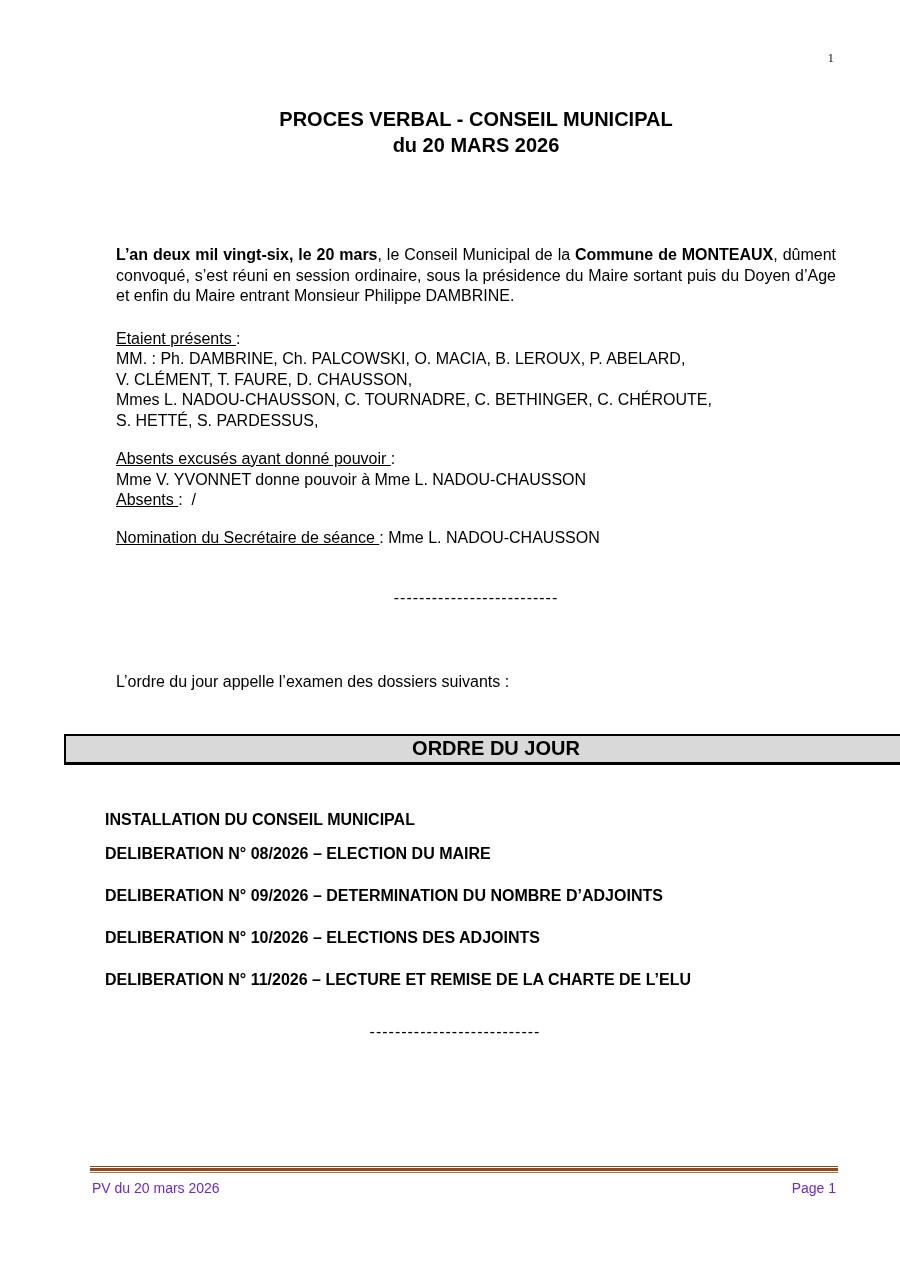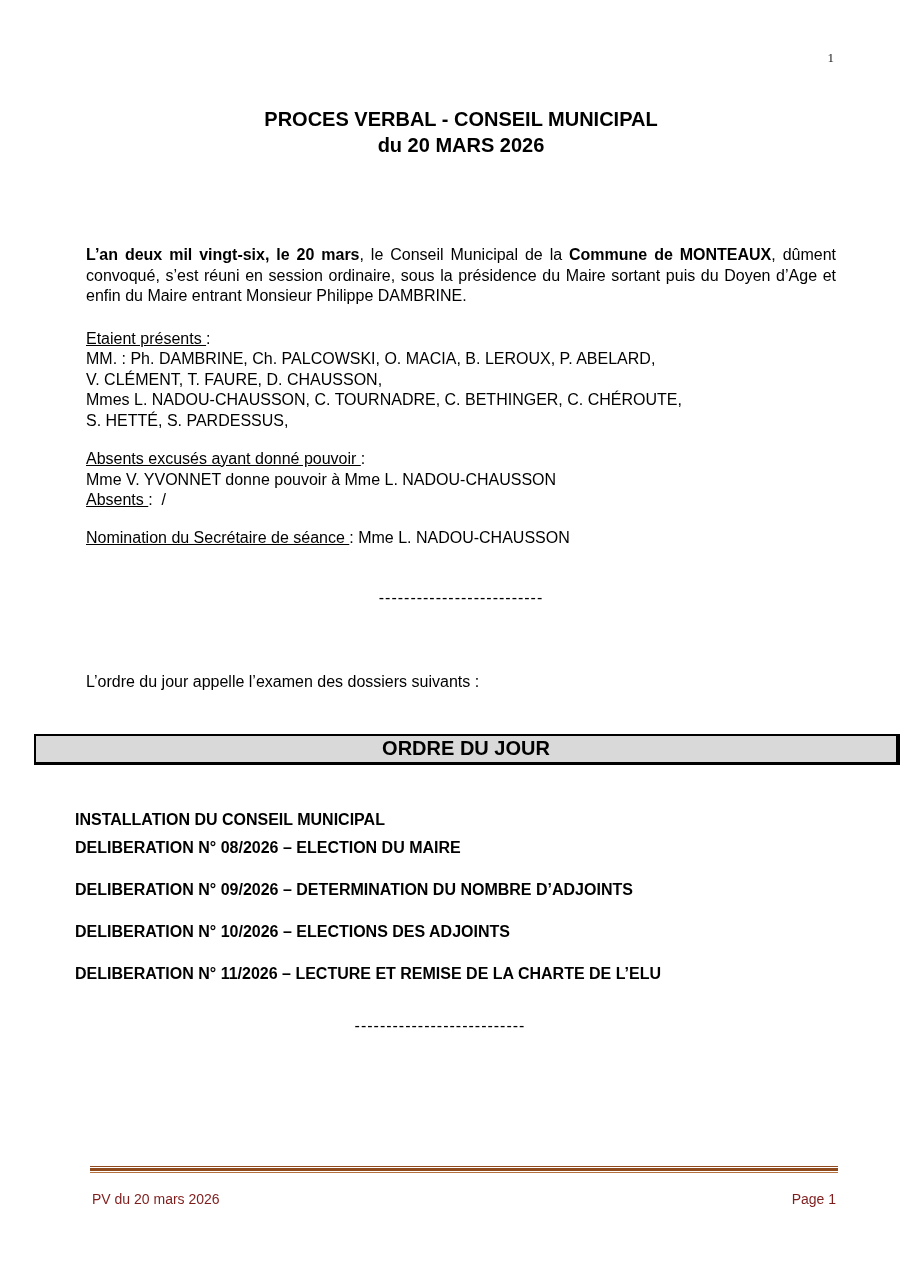--- a/index.html
+++ b/index.html
@@ -16,21 +16,21 @@
     }
     .page-number {
       position: absolute;
       top: 50px;
       right: 66px;
       font-family: "Liberation Serif", serif;
       font-size: 13px;
       color: #1a1a1a;
     }
     .content {
-      padding-left: 86px;
+      padding-left: 116px;
       padding-right: 64px;
       font-size: 16px;
       line-height: 20.5px;
     }
     .doc-title {
       text-align: center;
       font-weight: bold;
       font-size: 20px;
       line-height: 26px;
     }
@@ -51,40 +51,40 @@
       border-bottom-width: 3px;
       text-align: center;
       font-weight: bold;
       font-size: 20px;
       line-height: 23px;
       padding: 1px 0 2px 0;
     }
     .agenda { margin-top: 44px; margin-left: -11px; font-weight: bold; }
     .agenda-item { line-height: 21px; }
     .agenda-item + .agenda-item { margin-top: 21px; }
-    .agenda-item:nth-child(2) { margin-top: 7px; }
+    .agenda-item:nth-child(2) { margin-top: 13px; }
     .sep2 { margin-top: 32px; text-align: center; letter-spacing: 1px; margin-right: 42px; }
     .u { text-decoration: underline; white-space: pre-wrap; }
     .pre { white-space: pre-wrap; }
     .footer {
       position: absolute;
       top: 1166px;
       left: 90px;
       width: 748px;
     }
     .rule-thin-top { height: 1px; background: #8f4a1d; }
     .rule-gap { height: 1px; background: #ffffff; }
     .rule-thick { height: 3px; background: #8f4a1d; }
     .rule-thin-bottom { height: 1px; background: #b5713d; }
     .footer-row {
       display: flex;
       justify-content: space-between;
-      margin-top: 18px;
+      margin-top: 7px;
       font-size: 14px;
-      color: #7f1d1d;
+      color: #6d28d9;
       padding: 0 2px;
     }
   </style>
 </head>
 <body>
 
 <div class="page">
 
   <div class="page-number">1</div>
 

